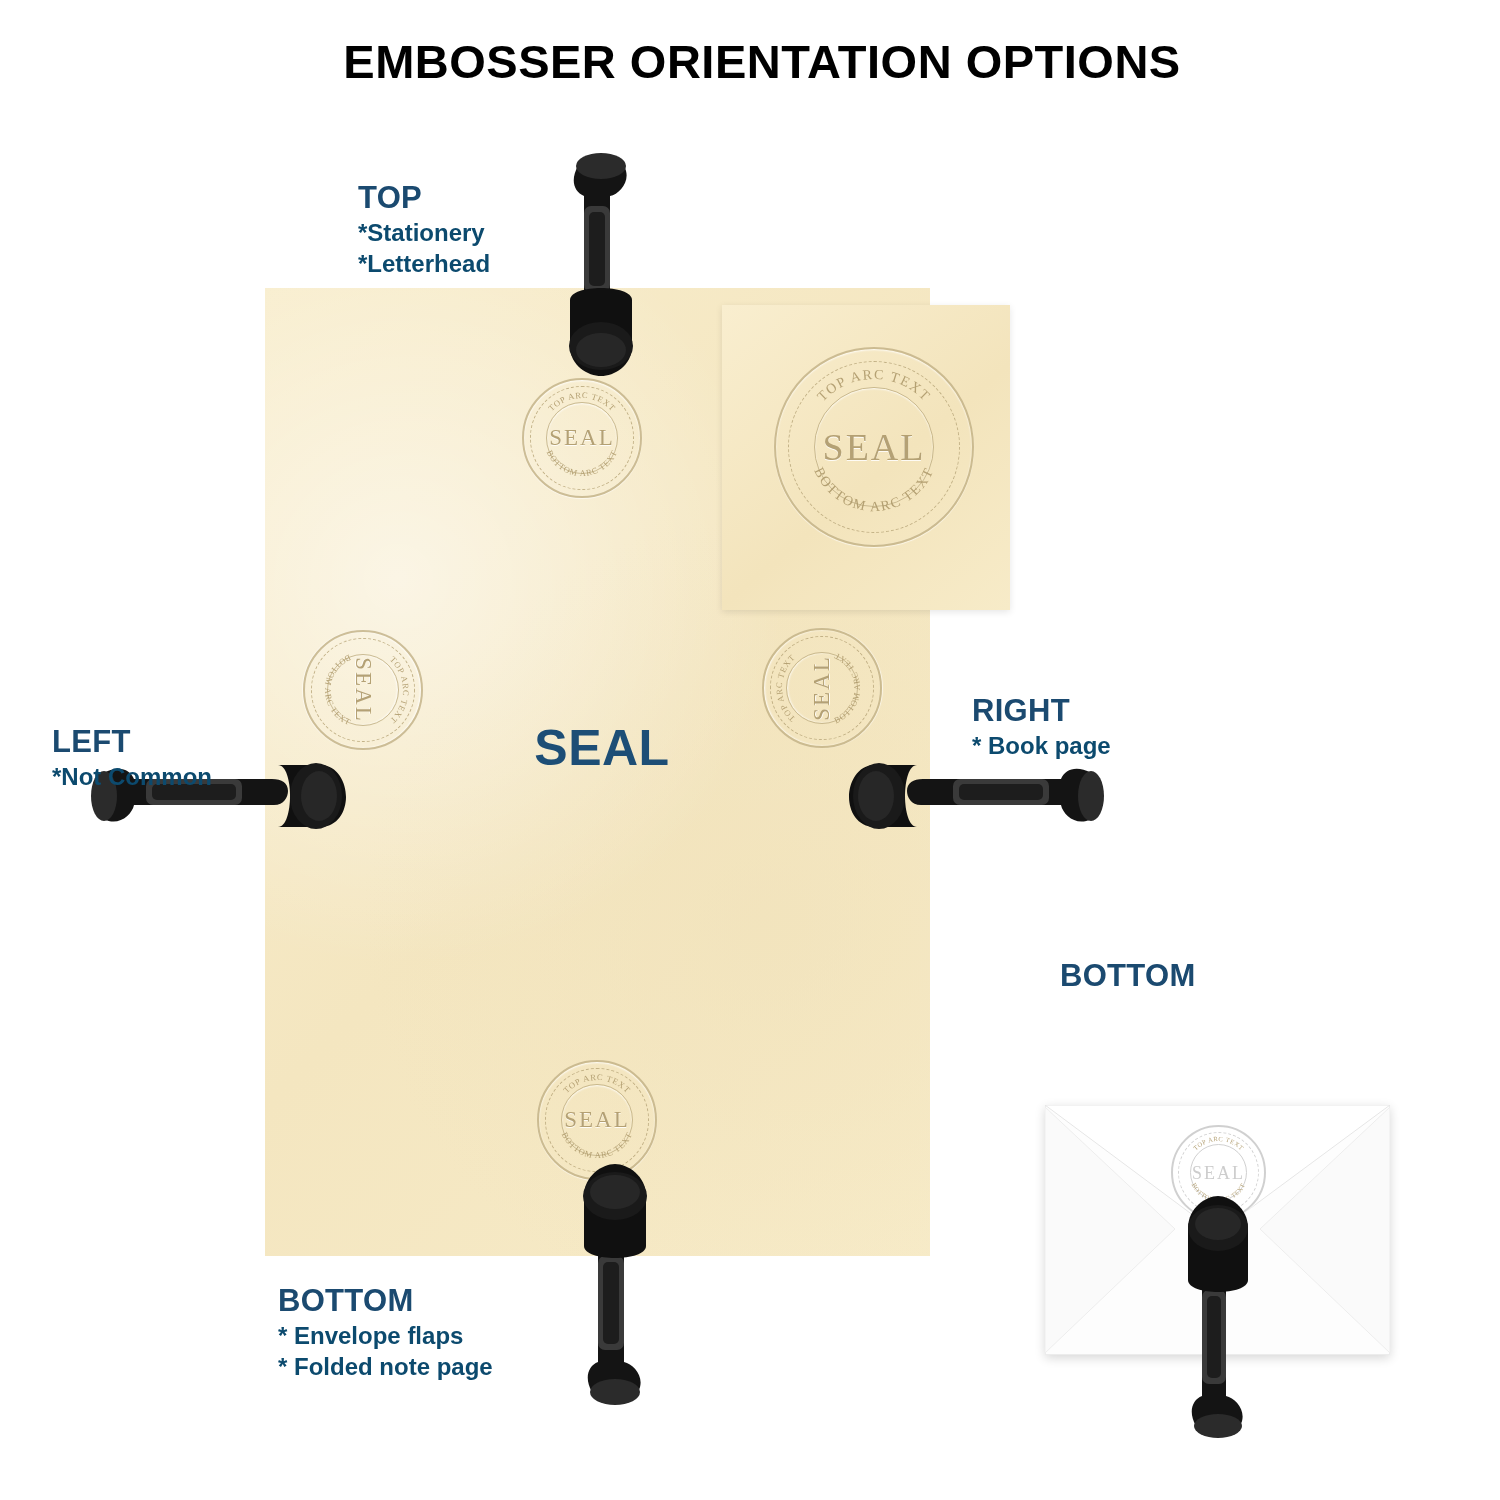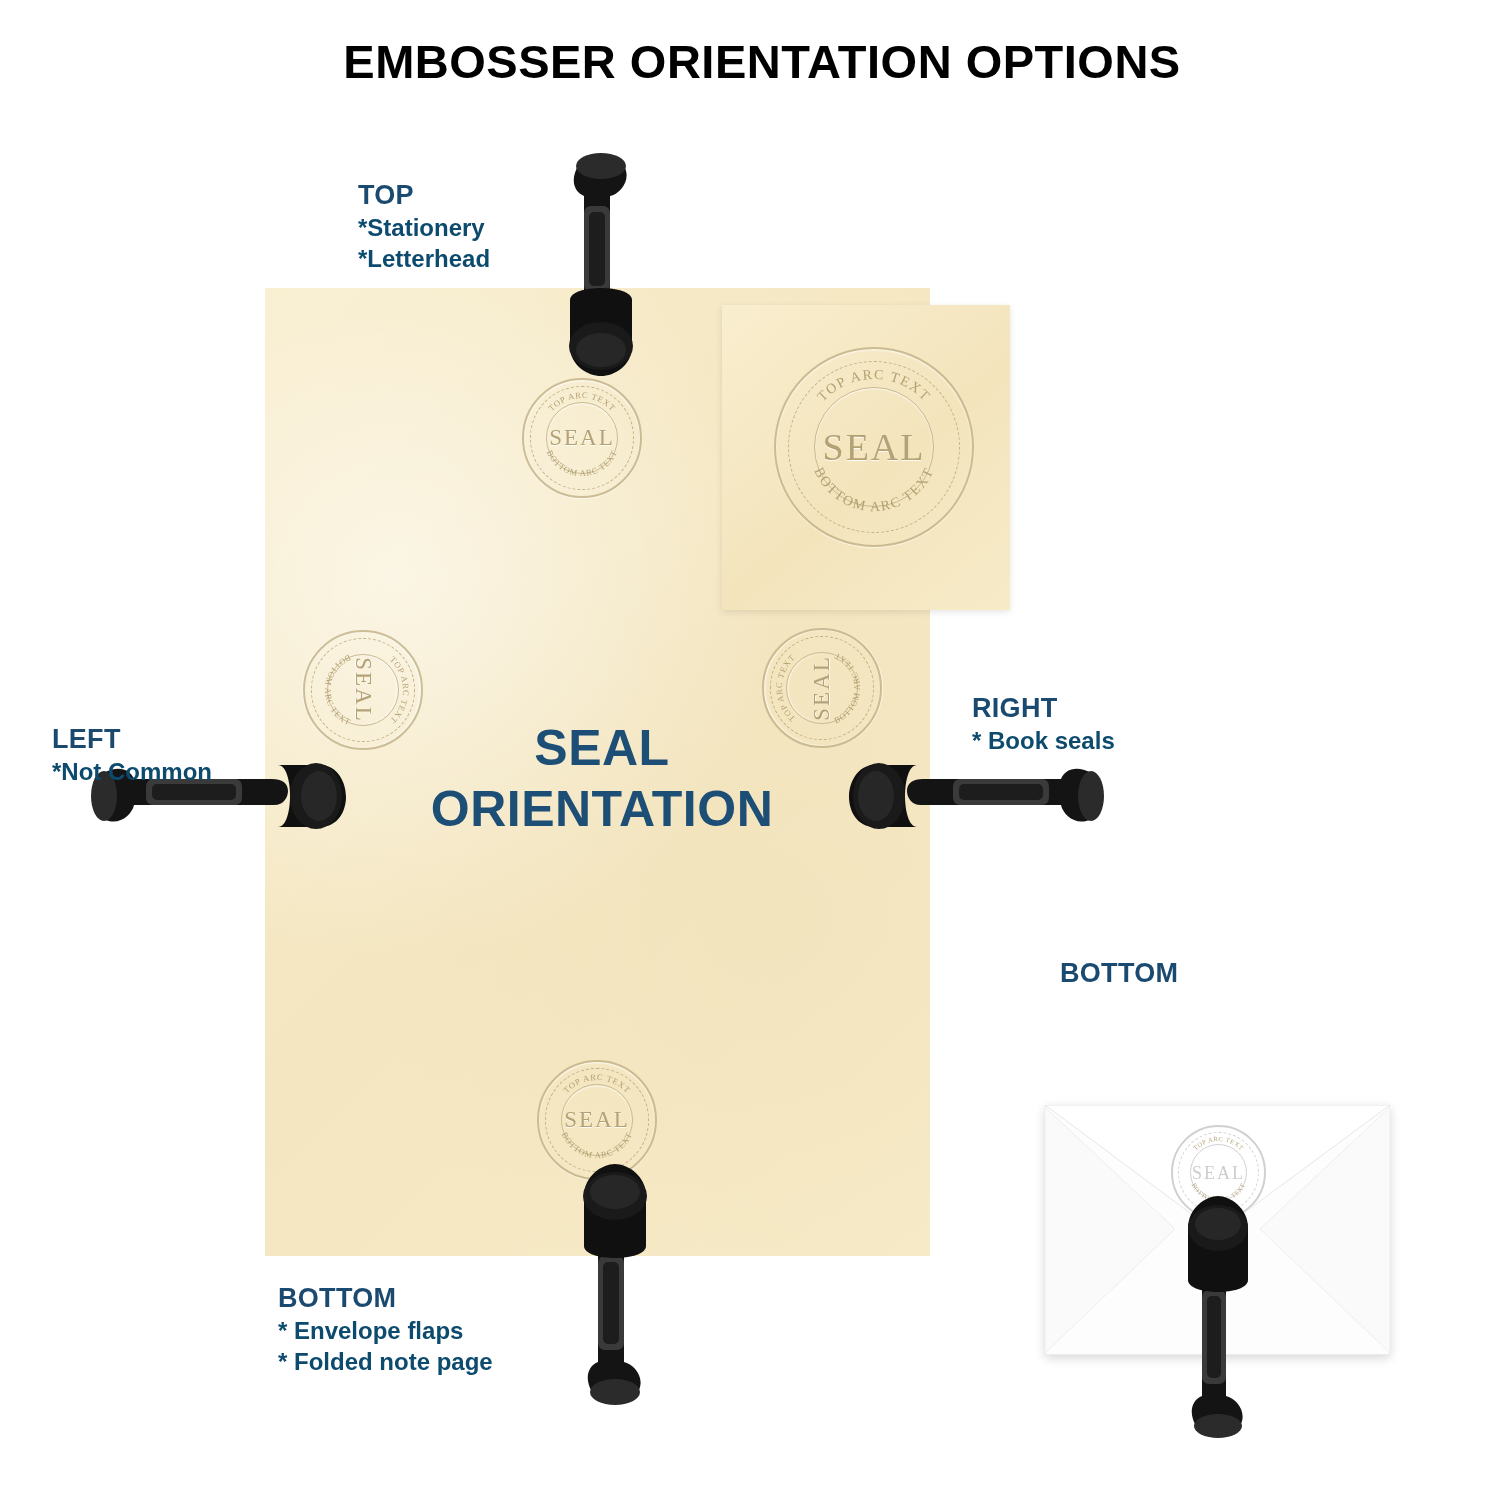--- a/index.html
+++ b/index.html
@@ -107,21 +107,21 @@
   }
   .embosser svg { display: block; }
 
   
   .label-block {
     position: absolute;
   }
   .label-head {
     color: #1b4a70;
     font-weight: bold;
-    font-size: 27px;
+    font-size: 31px;
     letter-spacing: 0.3px;
     margin-bottom: 2px;
   }
   .label-line {
     color: #0c4a6e;
     font-weight: bold;
     font-size: 24px;
     line-height: 1.28;
   }
 
@@ -259,21 +259,20 @@
     </text>
     <text font-size="8.5" letter-spacing="0.8">
       <textPath href="#arcBotB" startOffset="50%" text-anchor="middle">BOTTOM ARC TEXT</textPath>
     </text>
   </svg>
   <div class="seal-word" style="font-size:23px;">SEAL</div>
 </div>
 
 <div id="center-caption">
   <div>SEAL</div>
-  <div>ORIENTATION</div>
 </div>
 
 <div class="embosser" style="left:548px; top:150px; width:105px; height:230px;">
   <svg width="105" height="230" viewBox="0 0 105 230">
     <g fill="#141414">
       <path d="M30,16 C38,2 68,2 76,16 C84,30 72,44 62,46 L62,150 C62,160 54,164 48,164 C40,164 36,158 36,148 L36,46 C26,42 22,30 30,16 Z"></path>
       <ellipse cx="53" cy="16" rx="25" ry="13" fill="#2b2b2b"></ellipse>
       <rect x="36" y="56" width="26" height="86" rx="7" fill="#3a3a3a"></rect>
       <rect x="41" y="62" width="16" height="74" rx="5" fill="#1d1d1d"></rect>
       <path d="M22,150 C22,134 84,134 84,150 L84,196 C84,216 66,226 53,226 C40,226 22,216 22,196 Z" fill="#101010"></path>
@@ -373,21 +372,21 @@
   <div class="label-line">*Letterhead</div>
 </div>
 
 <div class="label-block" style="left:52px; top:724px;">
   <div class="label-head">LEFT</div>
   <div class="label-line">*Not Common</div>
 </div>
 
 <div class="label-block" style="left:972px; top:685px;margin-top:8px;">
   <div class="label-head">RIGHT</div>
-  <div class="label-line">* Book seals</div>
+  <div class="label-line">* Book page</div>
 </div>
 
 <div class="label-block" style="left:278px; top:1283px;">
   <div class="label-head">BOTTOM</div>
   <div class="label-line">* Envelope flaps</div>
   <div class="label-line">* Folded note page</div>
 </div>
 
 <div class="label-block" style="left:1060px; top:958px;">
   <div class="label-head">BOTTOM</div>

